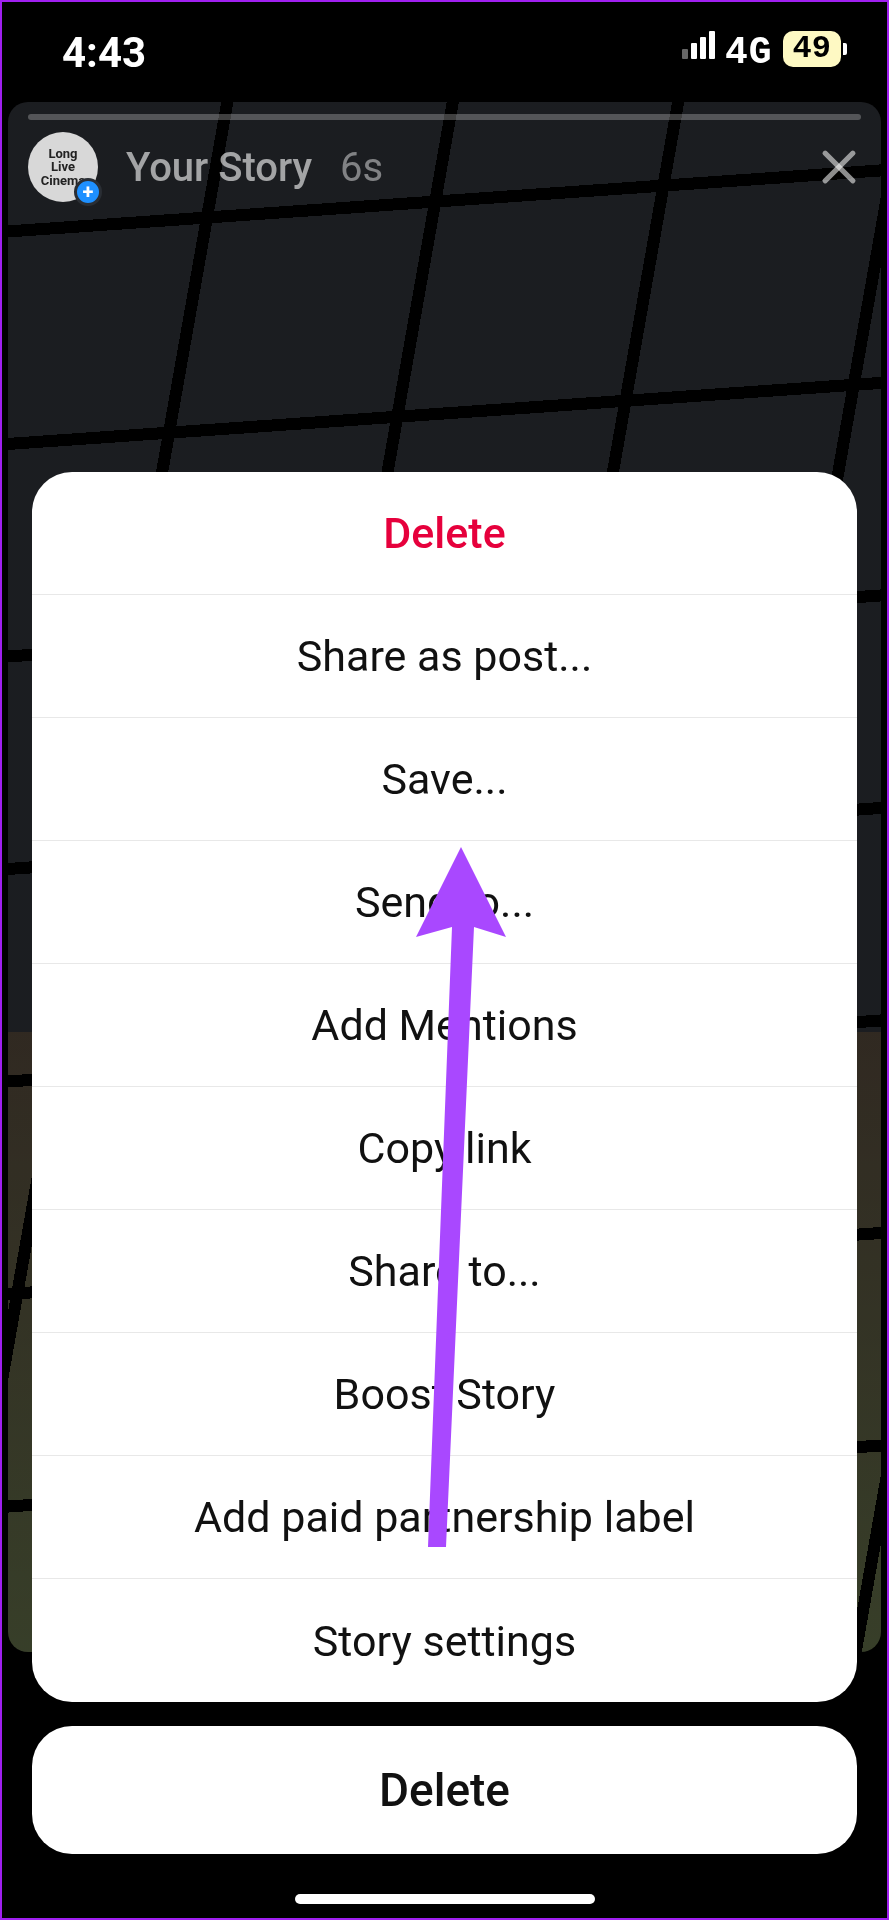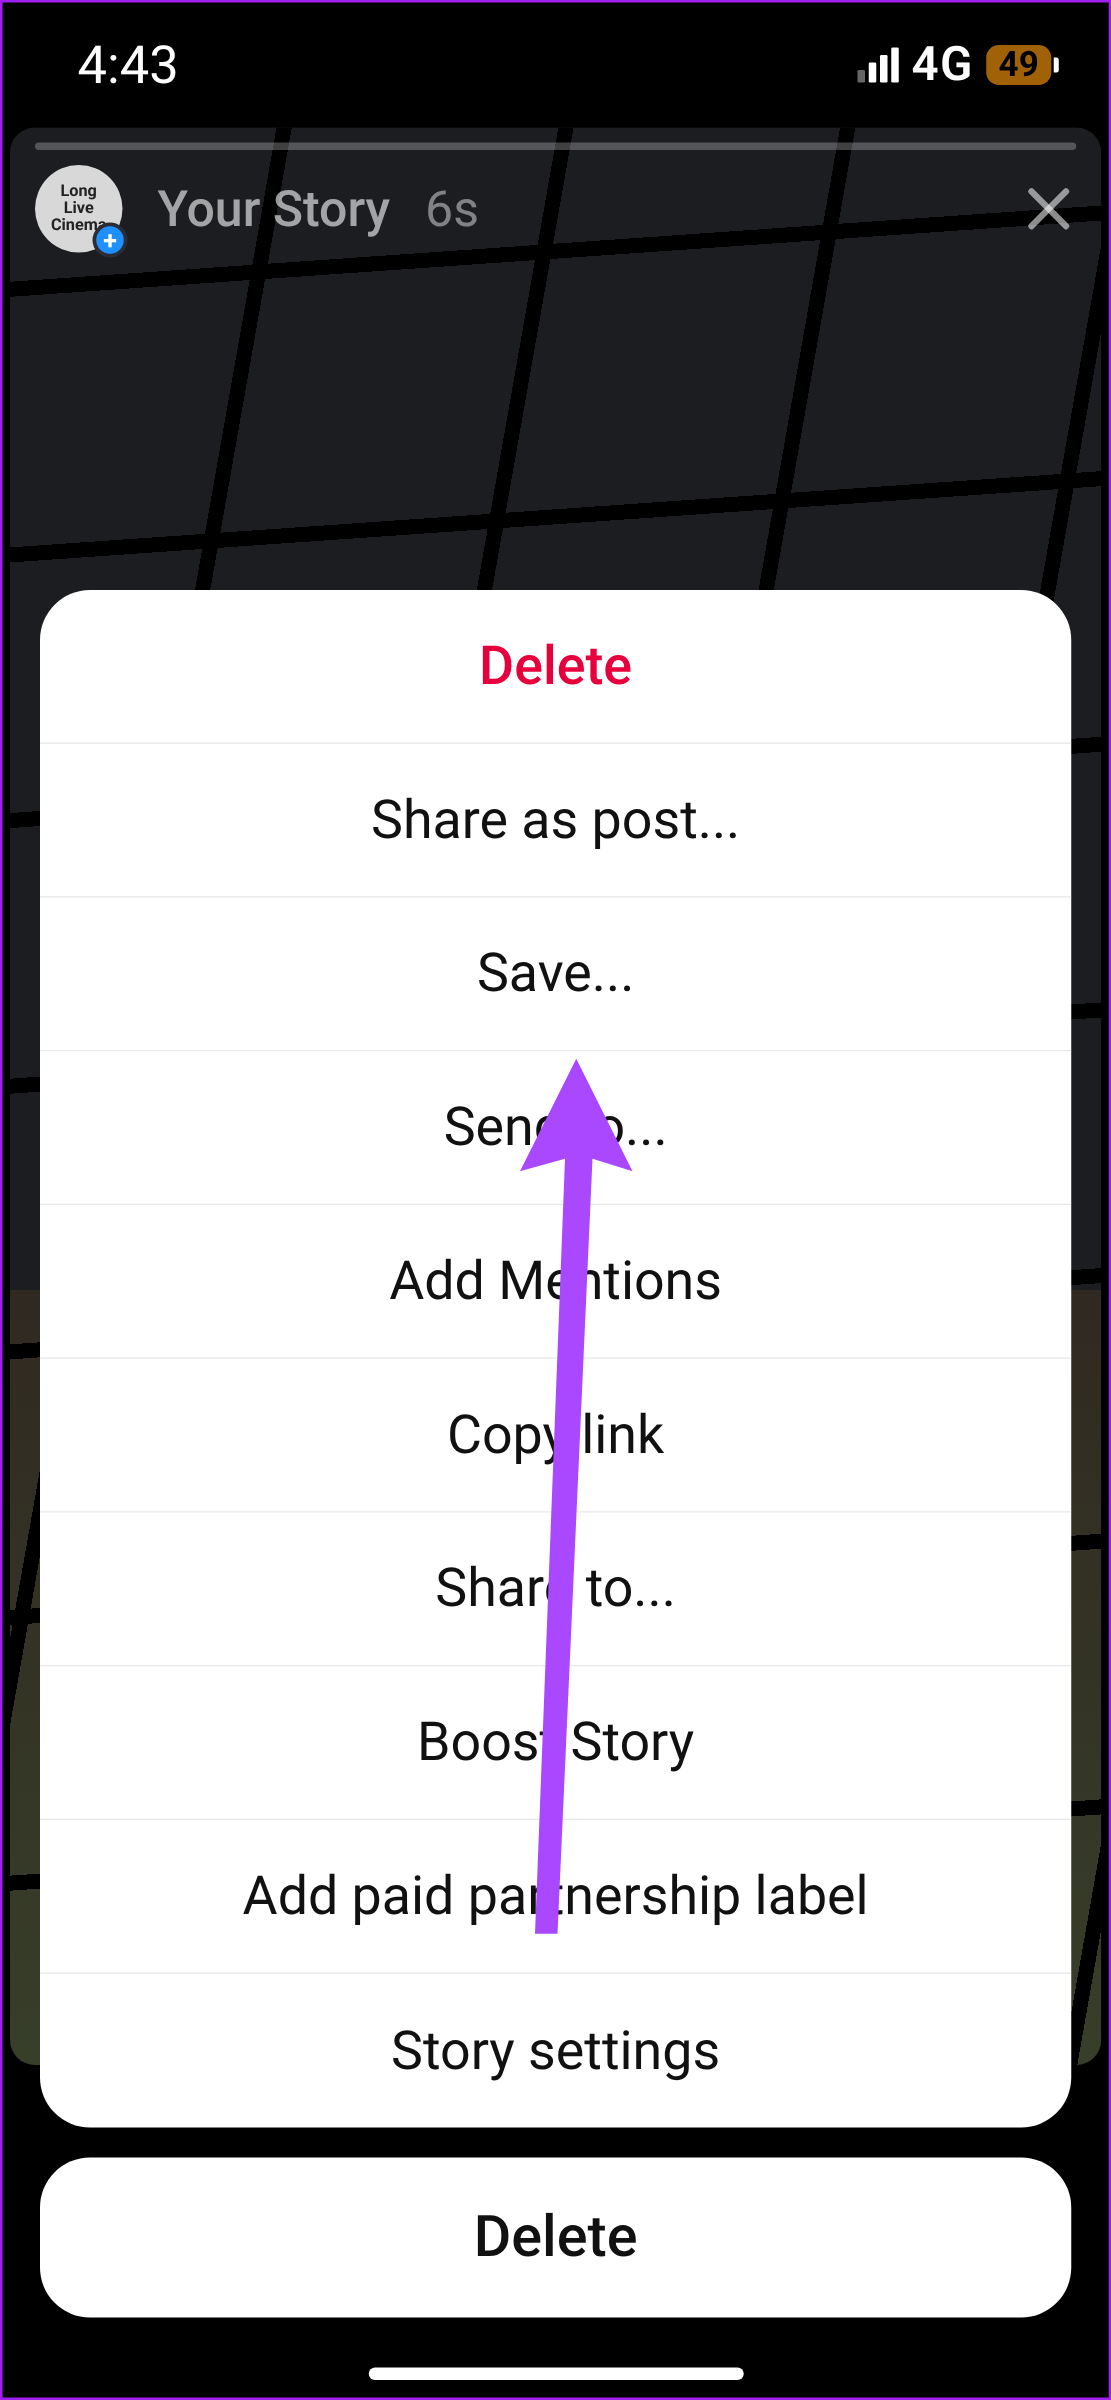--- a/index.html
+++ b/index.html
@@ -21,26 +21,27 @@
     height: 100px;
     display: flex;
     justify-content: space-between;
     align-items: center;
     padding: 0 40px 0 60px;
     color: #fff;
     z-index: 5;
   }
   .status-time {
     font-size: 42px;
-    font-weight: 400;
+    font-weight: 700;
   }
   .status-right {
     display: flex;
-    align-items: center;
+    align-items: flex-start;
     gap: 10px;
+    font-family: Liberation Mono, monospace;
   }
   .signal-bars {
     display: flex;
     align-items: flex-end;
     gap: 3px;
     height: 28px;
   }
   .signal-bars span {
     width: 6px;
     background: #fff;
@@ -54,23 +55,23 @@
     font-size: 38px;
     font-weight: 600;
     letter-spacing: 1px;
   }
   .battery {
     display: flex;
     align-items: center;
     gap: 2px;
   }
   .battery-body {
-    background: #a16207;
+    background: #fef9c3;
     color: #000;
-    font-size: 28px;
+    font-size: 32px;
     font-weight: 700;
     padding: 2px 10px;
     border-radius: 10px;
     line-height: 1;
   }
   .battery-tip {
     width: 4px; height: 12px;
     background: #fff;
     border-radius: 0 2px 2px 0;
   }

